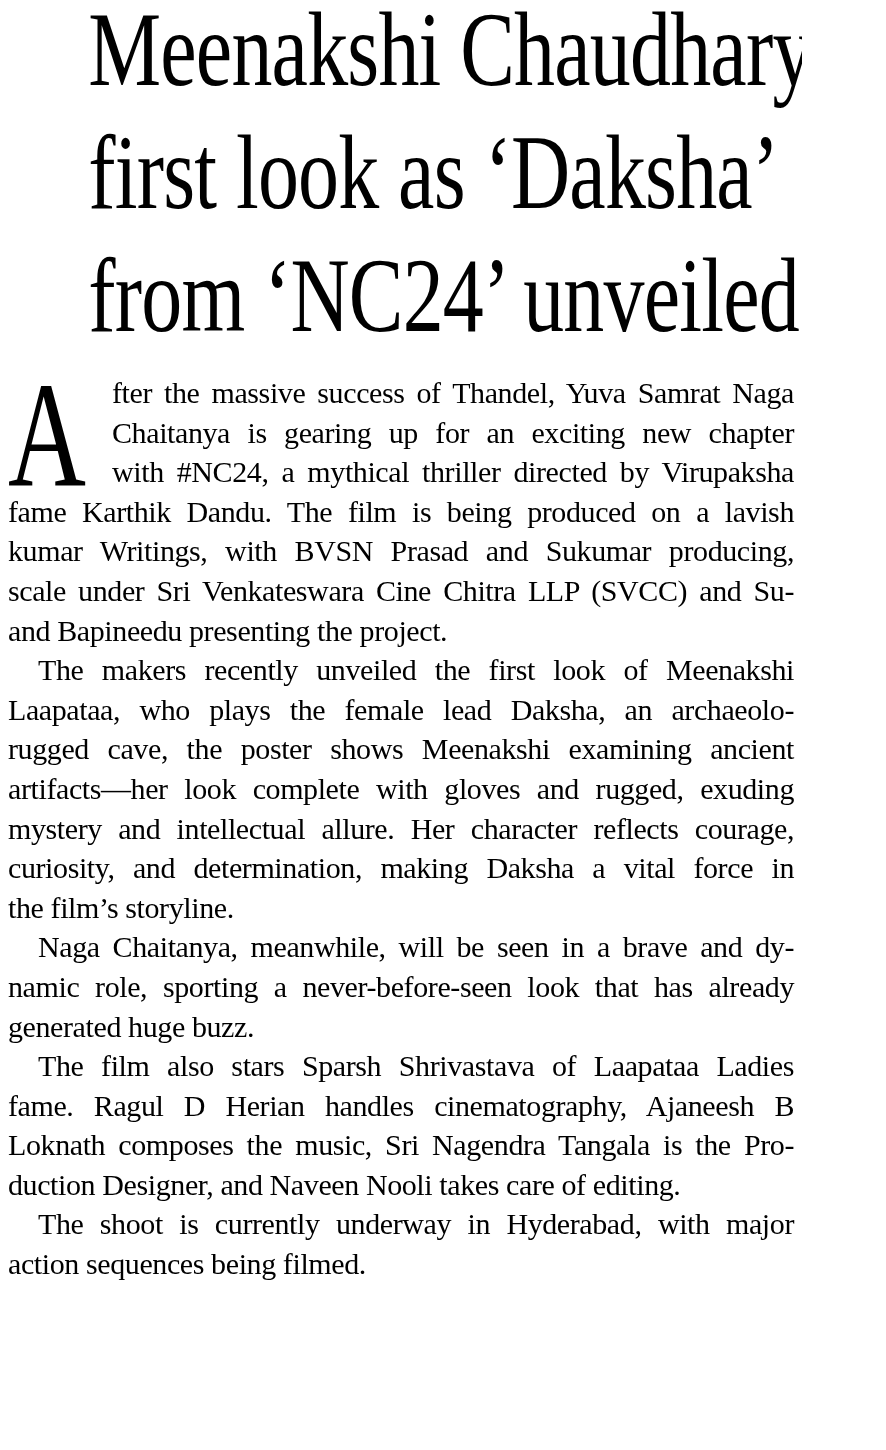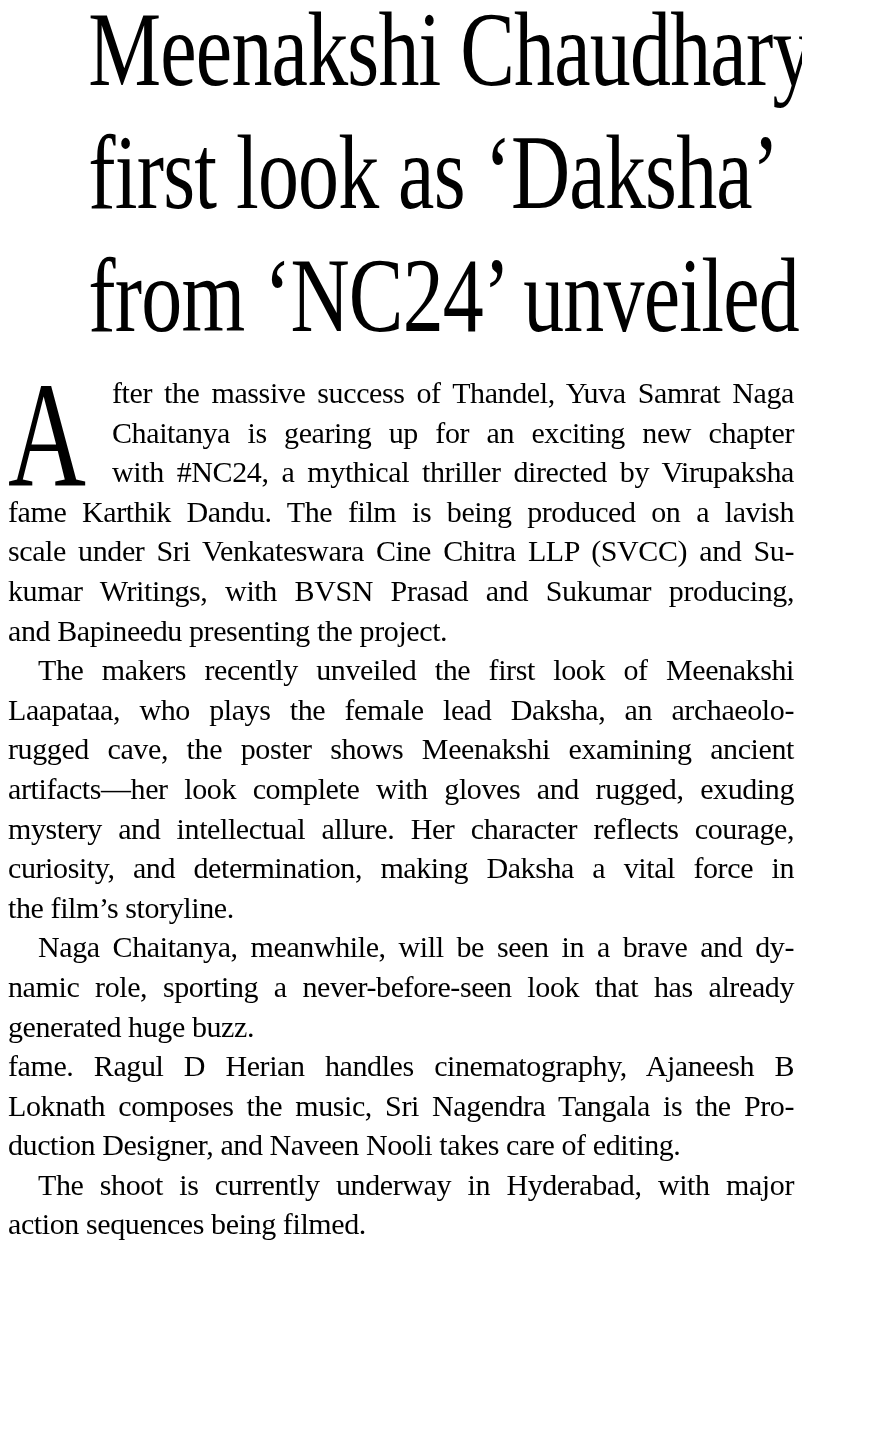--- a/index.html
+++ b/index.html
@@ -82,39 +82,40 @@
   </h1>
   <div class="body-text">
       <div class="para">
         <div class="dropcap">
           <span>A</span>
         </div>
         <div class="line">fter the massive success of Thandel, Yuva Samrat Naga</div>
         <div class="line">Chaitanya is gearing up for an exciting new chapter</div>
         <div class="line">with #NC24, a mythical thriller directed by Virupaksha</div>
         <div class="line">fame Karthik Dandu. The film is being produced on a lavish</div>
+        <div class="line">kumar Writings, with BVSN Prasad and Sukumar producing,</div>
         <div class="line">scale under Sri Venkateswara Cine Chitra LLP (SVCC) and Su-</div>
-        <div class="line">kumar Writings, with BVSN Prasad and Sukumar producing,</div>
         <div class="line last">and Bapineedu presenting the project.</div>
       </div>
       <div class="para">
         <div class="line indent">The makers recently unveiled the first look of Meenakshi</div>
         <div class="line">Laapataa, who plays the female lead Daksha, an archaeolo-</div>
         <div class="line">rugged cave, the poster shows Meenakshi examining ancient</div>
         <div class="line">artifacts—her look complete with gloves and rugged, exuding</div>
         <div class="line">mystery and intellectual allure. Her character reflects courage,</div>
         <div class="line">curiosity, and determination, making Daksha a vital force in</div>
         <div class="line last">the film’s storyline.</div>
       </div>
       <div class="para">
         <div class="line indent">Naga Chaitanya, meanwhile, will be seen in a brave and dy-</div>
         <div class="line">namic role, sporting a never-before-seen look that has already</div>
         <div class="line last">generated huge buzz.</div>
       </div>
       <div class="para">
+        <div class="line indent">The film also stars Sparsh Shrivastava of Laapataa Ladies</div>
         <div class="line">fame. Ragul D Herian handles cinematography, Ajaneesh B</div>
         <div class="line">Loknath composes the music, Sri Nagendra Tangala is the Pro-</div>
         <div class="line last">duction Designer, and Naveen Nooli takes care of editing.</div>
       </div>
       <div class="para">
         <div class="line indent">The shoot is currently underway in Hyderabad, with major</div>
         <div class="line last">action sequences being filmed.</div>
       </div>
     </div>
 </div>

